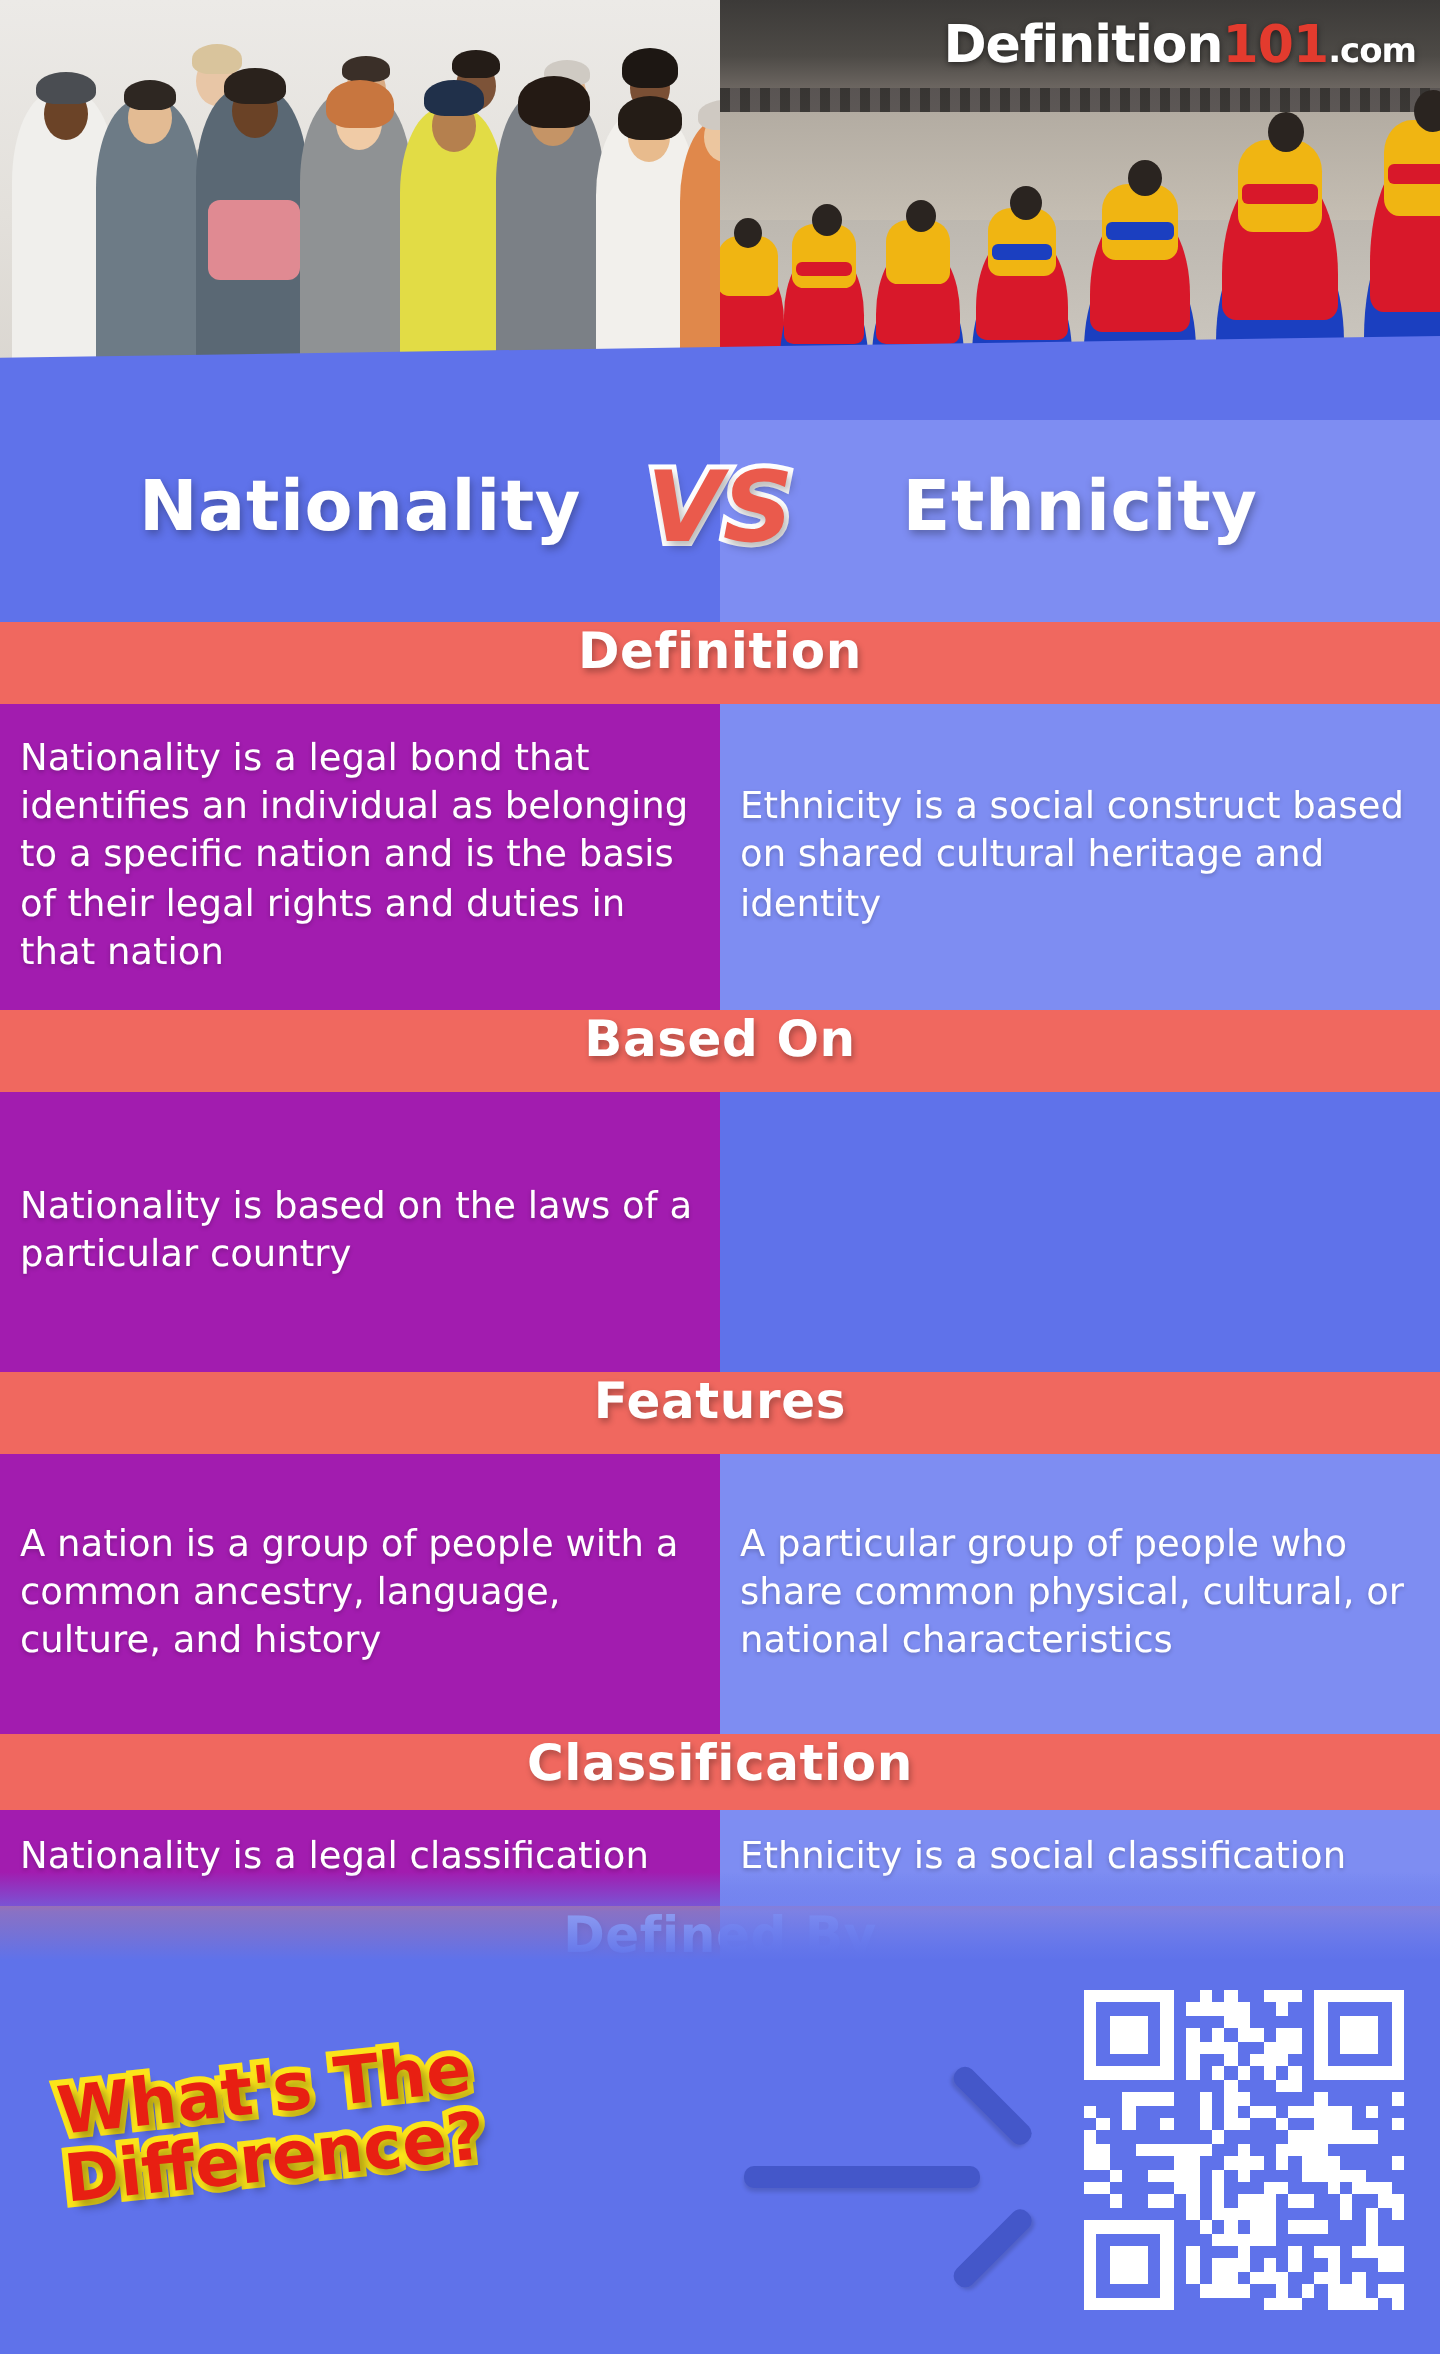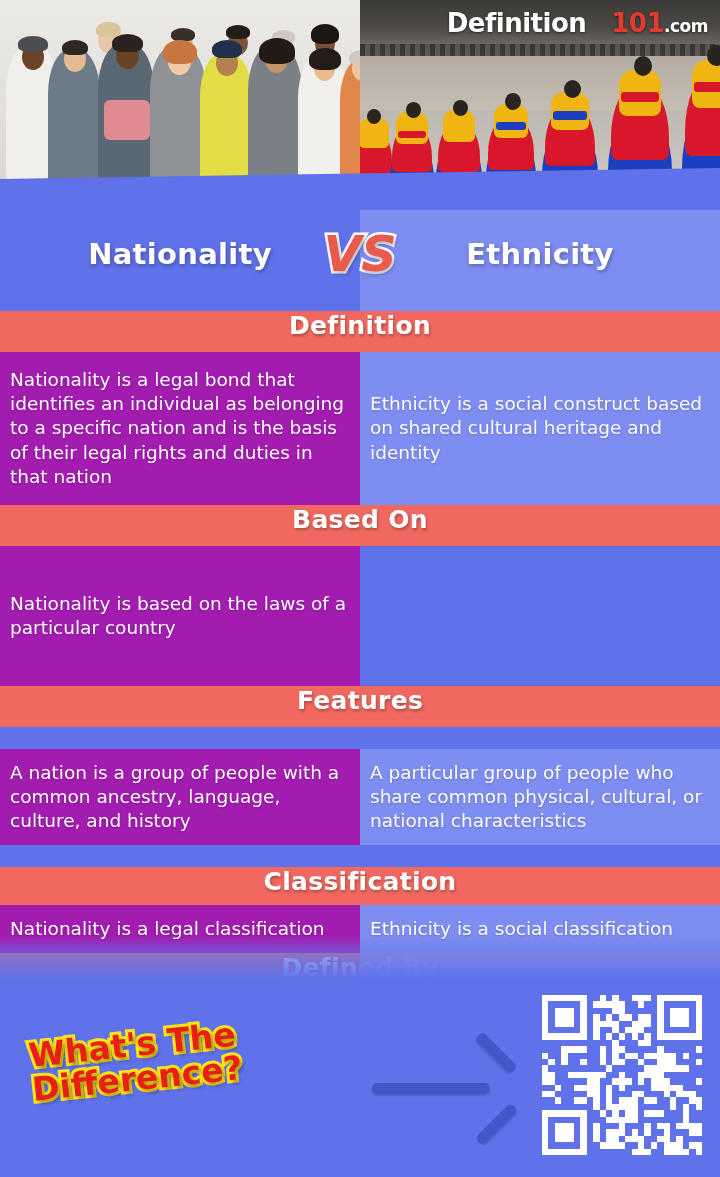--- a/index.html
+++ b/index.html
@@ -41,29 +41,29 @@
 
   
   .photo-slant { position:absolute; top:168px; left:0; width:720px; height:42px;
       background:#5f72ea; clip-path:polygon(0 26%, 100% 0%, 100% 100%, 0 100%); z-index:3; }
 
   
   .logo { position:absolute; top:8px; right:12px; z-index:5;
       font-size:26px; font-weight:bold; letter-spacing:-.5px; white-space:nowrap;
       text-shadow:0 1px 3px rgba(0,0,0,.55); }
   .logo .w { color:#ffffff; }
-  .logo .r { color:#e33b2e;margin-left:25px; }
+  .logo .r { color:#e33b2e; }
   .logo .d { color:#ffffff; font-size:17px; }
 
   
   .title-band { position:absolute; top:196px; left:0; width:720px; height:115px; display:flex; z-index:2; }
   .title-half { flex:1; display:flex; align-items:center; justify-content:center; }
   .title-half.left  { background:#5f72ea; }
   .title-half.right { background:#7e8df2; }
-  .title-text { color:#fff; font-size:29px; font-weight:bold; letter-spacing:.3px;
+  .title-text { color:#fff; font-size:35px; font-weight:bold; letter-spacing:.3px;
       text-shadow:1px 2px 4px rgba(0,0,0,.3); }
   .vs-badge { position:absolute; left:50%; top:50%; transform:translate(-50%,-50%);
       font-size:49px; font-weight:bold; font-style:italic; color:#ea5a4c;
       -webkit-text-stroke:5px #ffffff; paint-order:stroke fill;
       text-shadow:2px 3px 5px rgba(0,0,0,.28); z-index:4; }
 
   
   .rows { position:absolute; top:311px; left:0; width:720px; z-index:2; }
   .sec-header { width:720px; background:#f0685f; display:flex; justify-content:center; }
   .sec-header-text { color:#fff; font-size:25px; font-weight:bold; letter-spacing:.3px;
@@ -252,21 +252,21 @@
         <span class="sec-header-text">Based On</span>
       </div>
       <div class="sec-body" style="height: 140px;">
         <div class="cell left">
           <p>Nationality is based on the laws of a particular country</p>
         </div>
       </div>
       <div class="sec-header" style="height: 41px;">
         <span class="sec-header-text">Features</span>
       </div>
-      <div class="sec-body" style="height: 140px; align-items: center;">
+      <div class="sec-body" style="height: 140px;">
         <div class="cell left">
           <p>A nation is a group of people with a common ancestry, language, culture, and history</p>
         </div>
         <div class="cell right">
           <p>A particular group of people who share common physical, cultural, or national characteristics</p>
         </div>
       </div>
       <div class="sec-header" style="height: 38px;">
         <span class="sec-header-text">Classification</span>
       </div>

